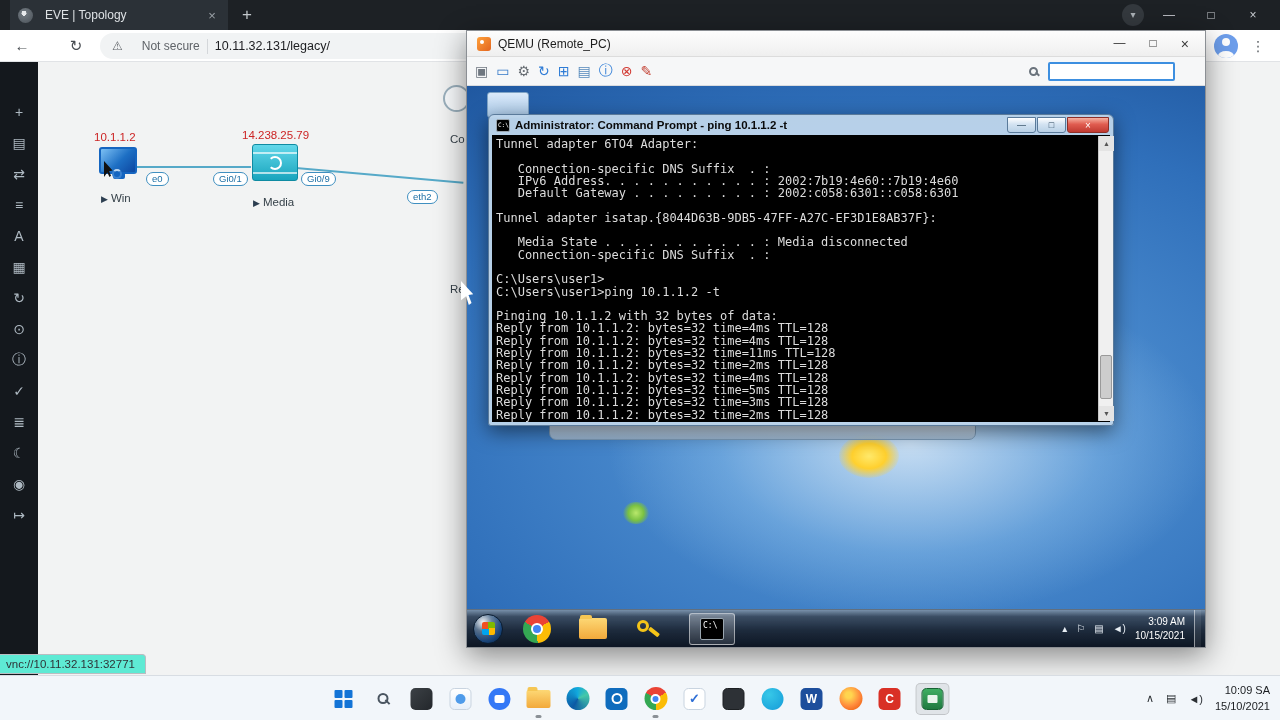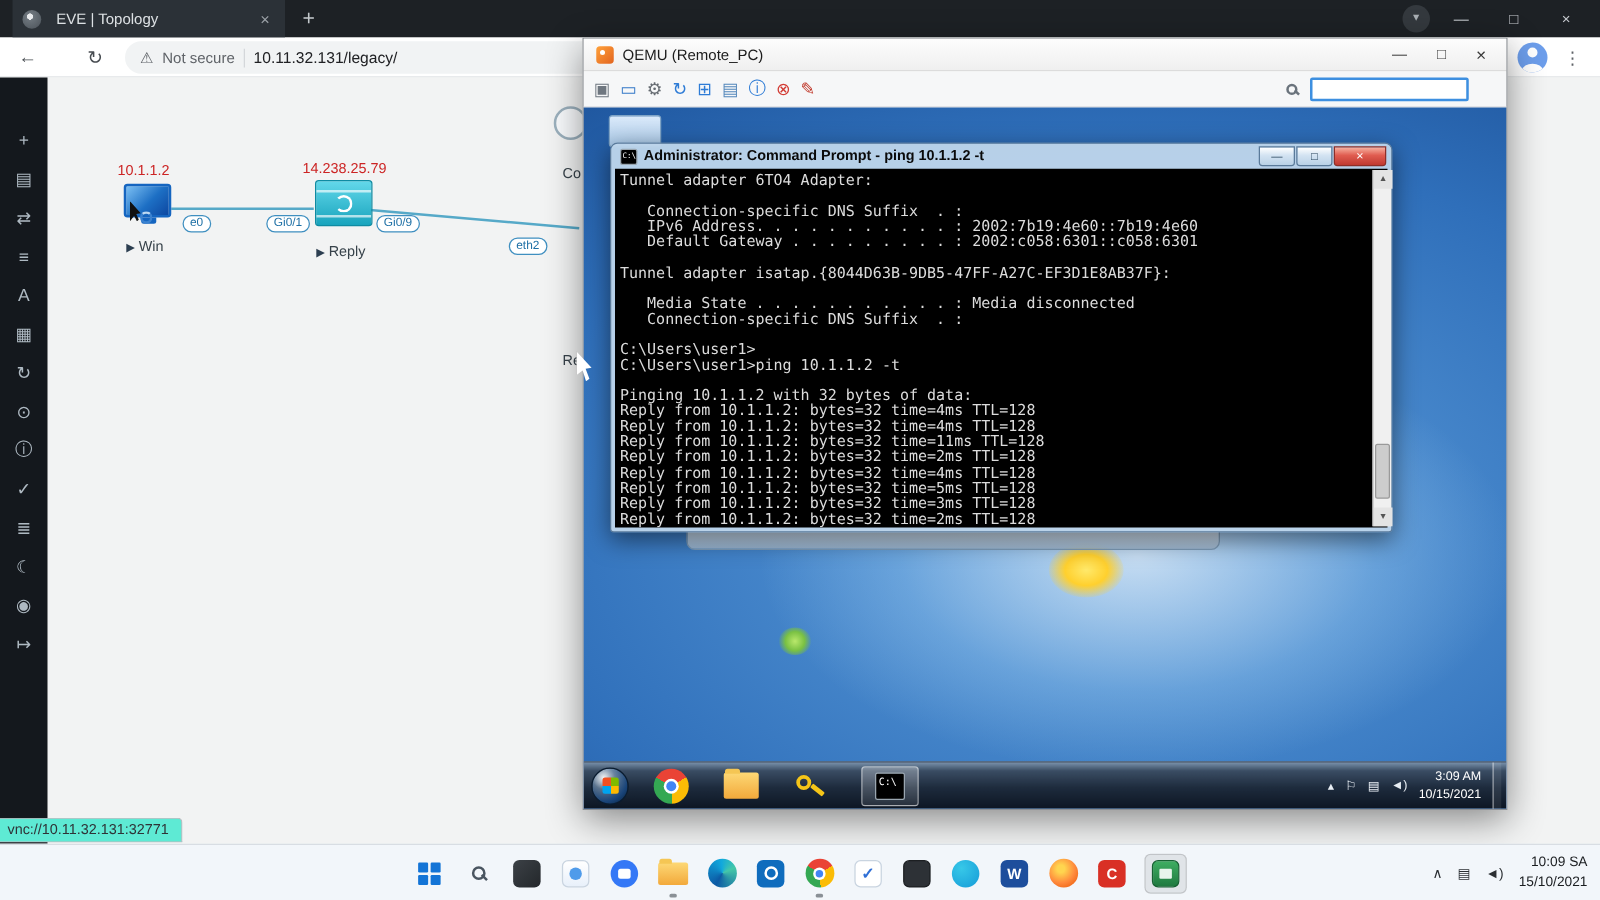--- a/index.html
+++ b/index.html
@@ -15,21 +15,21 @@
   .favicon { width:15px; height:15px; border-radius:50%; background:radial-gradient(circle at 40% 35%, #e8eaec 18%, #6d757c 20%, #4a5158); }
   .newtab { color:#c3c8cc; font-size:17px; margin-left:14px; cursor:pointer; }
   .winctl { position:absolute; top:0; height:30px; display:flex; align-items:center; color:#c7cbd0; font-size:12px; }
   .winctl span { width:42px; text-align:center; cursor:pointer; }
   .tabsearch { position:absolute; left:1122px; top:4px; width:22px; height:22px; border-radius:50%; background:#34393e; color:#aab0b5; font-size:10px; text-align:center; line-height:22px; cursor:pointer; }
 
   .toolbar { position:absolute; left:0; top:30px; width:1280px; height:32px; background:#ffffff; border-bottom:1px solid #e1e3e6; display:flex; align-items:center; }
   .navbtn { width:28px; text-align:center; color:#474c51; font-size:15px; cursor:pointer; }
   .addrpill { position:absolute; left:100px; top:3px; width:1045px; height:26px; background:#f1f3f4; border-radius:14px; display:flex; align-items:center; padding:0 12px; gap:7px; }
   .sec-ico { color:#5f6368; font-size:12px; }
-  .sec-label { color:#5f6368; font-size:12px; }
+  .sec-label { color:#5f6368; font-size:12px;margin-left:12px; }
   .addr-div { width:1px; height:15px; background:#d4d7da; }
   .addr-url { color:#202124; font-size:12.5px; }
   .avatar { width:24px; height:24px; border-radius:50%; background:#6d9eeb; position:relative; overflow:hidden; }
   .avatar::before { content:""; position:absolute; top:4px; left:50%; transform:translateX(-50%); width:8px; height:8px; border-radius:50%; background:#fff; }
   .avatar::after { content:""; position:absolute; bottom:-3px; left:50%; transform:translateX(-50%); width:16px; height:10px; border-radius:50% 50% 0 0; background:#fff; }
   .kebab { color:#5f6368; font-size:14px; width:20px; text-align:center; cursor:pointer; }
 
   
   .eve-sidebar { position:absolute; left:0; top:62px; width:38px; height:613px; background:#14181d; display:flex; flex-direction:column; align-items:center; padding-top:40px; gap:11px; z-index:2; }
   .sb { width:38px; height:20px; display:flex; align-items:center; justify-content:center; color:#aeb9c2; font-size:14px; cursor:pointer; }
@@ -190,21 +190,21 @@
   <div class="ip-label" style="left:94px; top:131px;">10.1.1.2</div>
   <div class="win-icon" style="left:99px; top:147px;"></div>
   <div class="node-label" style="left:101px; top:192px;"><span class="play">▶</span><span>Win</span></div>
 
   <div class="ip-label" style="left:242px; top:129px;">14.238.25.79</div>
   <div class="asav-icon" style="left:252px; top:144px;">
     <i style="top:7px;"></i>
       <i style="top:27px;"></i>
     <span class="asav-ring"></span>
   </div>
-  <div class="node-label" style="left:253px; top:196px;"><span class="play">▶</span><span>Reply</span></div>
+  <div class="node-label" style="left:253px; top:196px;"><span class="play">▶</span><span>Media</span></div>
 
   <span class="pill" style="left:146px; top:172px;">e0</span>
   <span class="pill" style="left:213px; top:172px;">Gi0/1</span>
   <span class="pill" style="left:301px; top:172px;">Gi0/9</span>
   <span class="pill" style="left:407px; top:190px;">eth2</span>
 
   <div class="cloud-node" style="left:443px; top:85px;"></div>
   <div class="node-label" style="left:450px; top:133px;">Co</div>
   <div class="node-label" style="left:450px; top:243px;margin-top:40px;">Re</div>
 

